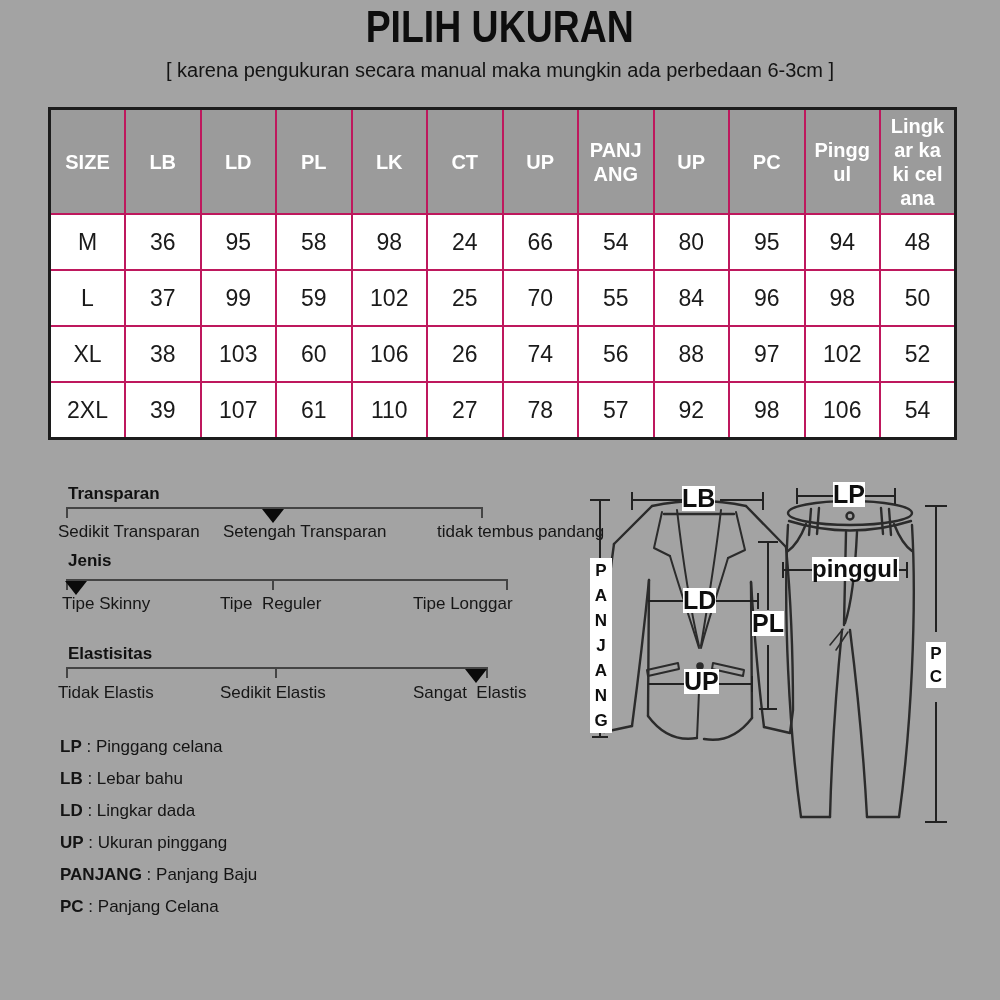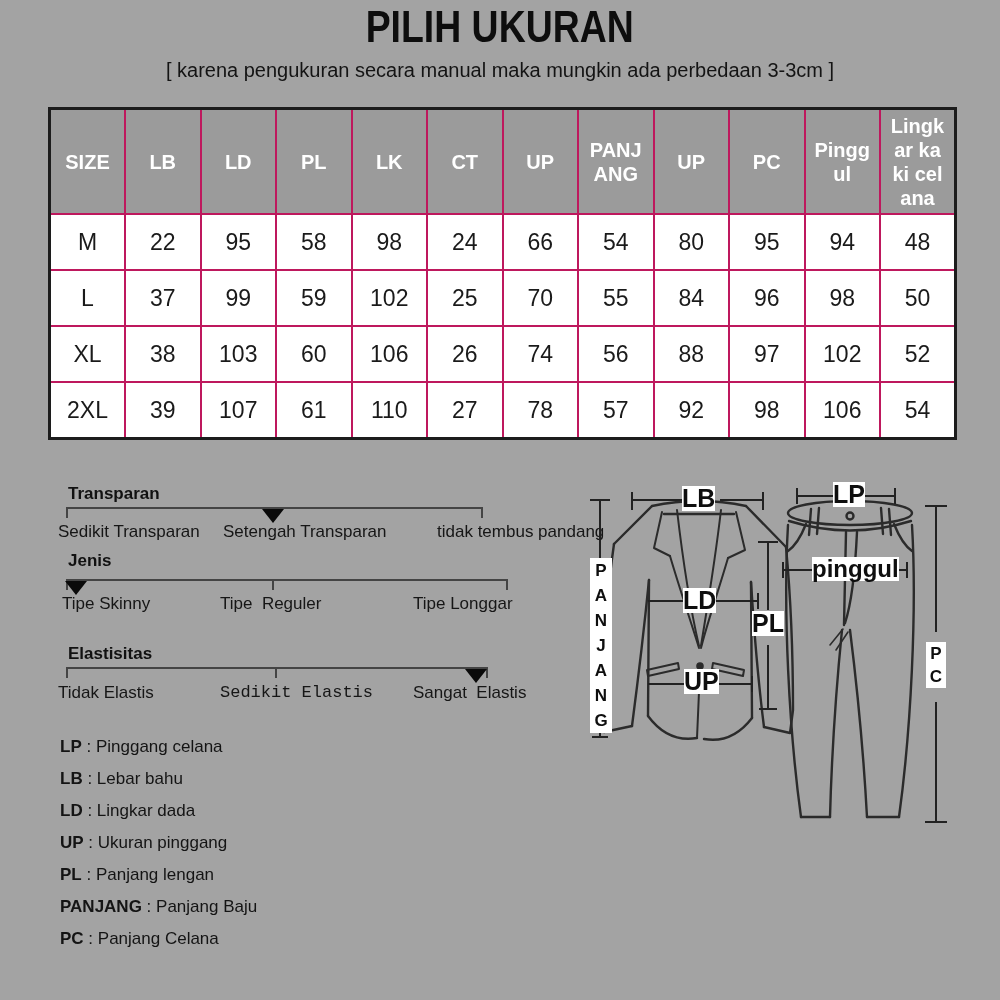--- a/index.html
+++ b/index.html
@@ -53,21 +53,21 @@
   .dlabel.stack{white-space:pre-line;text-align:center;font-size:17px;line-height:25px;width:22px;}
   .dlabel.stack2{white-space:pre-line;text-align:center;font-size:17px;line-height:23px;width:20px;}
   .dlabel.small{font-size:24px;}
 </style>
 </head>
 <body>
 
 <div id="stage">
 
   <div class="title"><span>PILIH UKURAN</span></div>
-  <div class="subtitle">[ karena pengukuran secara manual maka mungkin ada perbedaan 3-3cm ]</div>
+  <div class="subtitle">[ karena pengukuran secara manual maka mungkin ada perbedaan 6-3cm ]</div>
 
   <table class="size">
     <tbody>
         <tr>
       <th>SIZE</th>
       <th>LB</th>
       <th>LD</th>
       <th>PL</th>
       <th>LK</th>
       <th>CT</th>
@@ -78,21 +78,21 @@
       <th>PC</th>
       <th>Pingg
 ul</th>
       <th>Lingk
 ar ka
 ki cel
 ana</th>
     </tr>
     <tr>
       <td>M</td>
-      <td>22</td>
+      <td>36</td>
       <td>95</td>
       <td>58</td>
       <td>98</td>
       <td>24</td>
       <td>66</td>
       <td>54</td>
       <td>80</td>
       <td>95</td>
       <td>94</td>
       <td>48</td>
@@ -166,30 +166,29 @@
   </div>
 
   <div class="scale" style="top:640px;">
     <div class="s-label" style="left:28px;top:4px;">Elastisitas</div>
     <div class="s-line" style="left:26px;top:27px;width:422px;"></div>
     <div class="s-tick" style="left:26px;top:29px;"></div>
     <div class="s-tick" style="left:235px;top:29px;"></div>
     <div class="s-tick" style="left:446px;top:29px;"></div>
     <div class="s-tri" style="left:425px;top:29px;"></div>
     <div class="s-opt" style="left:18px;top:43px;">Tidak Elastis</div>
-    <div class="s-opt" style="left:180px;top:43px;font-family:Liberation Mono, monospace;">Sedikit Elastis</div>
+    <div class="s-opt" style="left:180px;top:43px;">Sedikit Elastis</div>
     <div class="s-opt" style="left:373px;top:43px;">Sangat  Elastis</div>
   </div>
 
   <div class="legend">
     <div class="l-item"><span class="l-abbr">LP</span><span> : </span><span>Pinggang celana</span></div>
     <div class="l-item"><span class="l-abbr">LB</span><span> : </span><span>Lebar bahu</span></div>
     <div class="l-item"><span class="l-abbr">LD</span><span> : </span><span>Lingkar dada</span></div>
     <div class="l-item"><span class="l-abbr">UP</span><span> : </span><span>Ukuran pinggang</span></div>
-    <div class="l-item"><span class="l-abbr">PL</span><span> : </span><span>Panjang lengan</span></div>
     <div class="l-item"><span class="l-abbr">PANJANG</span><span> : </span><span>Panjang Baju</span></div>
     <div class="l-item"><span class="l-abbr">PC</span><span> : </span><span>Panjang Celana</span></div>
   </div>
 
   <svg class="diagram" width="420" height="370" viewBox="0 0 420 370">
     <g fill="none" stroke="#2b2b2b" stroke-width="2.4" stroke-linecap="round" stroke-linejoin="round">
       <path d="M 72,26 Q 119,16 166,26"></path>
       <path d="M 84,34 L 154,34"></path>
       <path d="M 72,26 L 34,64"></path>
       <path d="M 166,26 L 206,67"></path>

